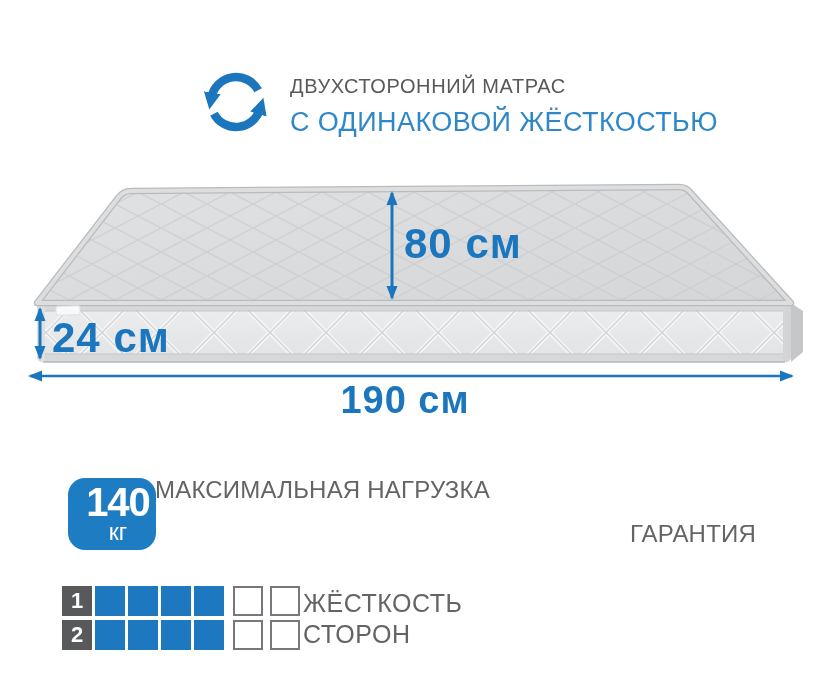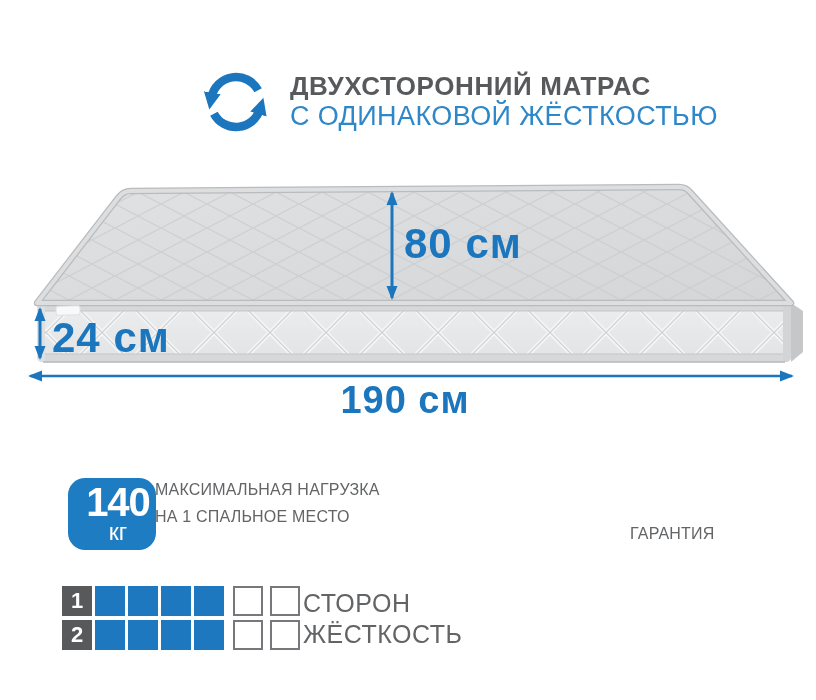--- a/index.html
+++ b/index.html
@@ -5,40 +5,40 @@
   html,body{margin:0;padding:0;background:#fff;}
   .poster{
     position:relative;width:816px;height:700px;background:#ffffff;overflow:hidden;
     font-family:"Liberation Sans", sans-serif;
   }
   
   .rotate-icon{position:absolute;left:202px;top:67px;width:68px;height:68px;}
   .rotate-icon .arc{fill:none;stroke:var(--accent);stroke-width:8.5;}
   .rotate-icon .head{fill:var(--accent);}
   .titles{position:absolute;left:290px;top:72px;}
-  .title-1{font-size:26px;font-weight:bold;color:var(--dark-gray);letter-spacing:0.6px;line-height:29px;white-space:nowrap;}
-  .title-2{font-size:27px;font-weight:400;color:var(--title-blue);letter-spacing:0.4px;line-height:29px;margin-top:1px;white-space:nowrap;}
+  .title-1{font-size:20px;font-weight:normal;color:var(--dark-gray);letter-spacing:0.6px;line-height:29px;white-space:nowrap;}
+  .title-2{font-size:27px;font-weight:400;color:var(--title-blue);letter-spacing:0.4px;line-height:29px;margin-top:7px;white-space:nowrap;}
 
   
   .diagram{position:absolute;left:0;top:180px;width:816px;height:250px;}
   .dim-line{stroke:var(--accent);stroke-width:3;}
   .dim-line.thin{stroke-width:2.5;}
   .dim-text{fill:var(--accent);font-family:"Liberation Sans", sans-serif;font-weight:bold;letter-spacing:1px;}
   .dim-text.big{font-size:42px;}
   .dim-text.mid{font-size:38px;}
   marker .dim-head{fill:var(--accent);}
 
   
   .badge{position:absolute;background:var(--badge);border-radius:17px;color:#fff;
          display:flex;flex-direction:column;align-items:center;justify-content:center;}
   .badge-load{left:68px;top:478px;width:76px;height:72px;padding-left:12px;}
   .badge-warranty{left:538px;top:465px;width:82px;height:73px;}
   .badge .value{font-size:40px;font-weight:bold;line-height:0.92;letter-spacing:-1px;}
   .badge .unit{font-size:23px;font-weight:normal;line-height:1.05;}
-  .feature-text{position:absolute;color:var(--text-gray);font-size:16px;line-height:27px;letter-spacing:0.2px;white-space:nowrap;}
+  .feature-text{position:absolute;color:var(--text-gray);font-size:24px;line-height:27px;letter-spacing:0.2px;white-space:nowrap;}
   .feature-text.load{left:155px;top:476px;}
   .feature-text.warranty{left:630px;top:489px;margin-top:31px;}
 
   
   .scale-grid{position:absolute;left:62px;top:586px;}
   .scale-row{display:flex;margin-bottom:4px;}
   .scale-row .num{width:30px;height:30px;background:var(--dark-gray);color:#fff;
       font-size:22px;font-weight:bold;display:flex;align-items:center;justify-content:center;}
   .scale-row .cell{width:30px;height:30px;margin-left:3px;box-sizing:border-box;}
   .scale-row .cell.filled{background:var(--cell-blue);}
@@ -129,21 +129,20 @@
     <text class="dim-text big" x="52" y="172">24 см</text>
     <text class="dim-text mid" x="405" y="233" text-anchor="middle">190 см</text>
   </svg>
 
   <div class="badge badge-load">
     <div class="value">140</div>
     <div class="unit">кг</div>
   </div>
   <div class="feature-text load">
     <div>МАКСИМАЛЬНАЯ НАГРУЗКА</div>
-    <div>НА 1 СПАЛЬНОЕ МЕСТО</div>
   </div>
 
   <div class="feature-text warranty">
     <div>ГАРАНТИЯ</div>
   </div>
 
   <div class="scale-grid" id="scale-grid">
       <div class="scale-row">
         <div class="num">1</div>
         <div class="cell filled"></div>
@@ -157,17 +156,17 @@
         <div class="num">2</div>
         <div class="cell filled"></div>
         <div class="cell filled"></div>
         <div class="cell filled"></div>
         <div class="cell filled"></div>
         <div class="cell empty first-empty"></div>
         <div class="cell empty"></div>
       </div>
     </div>
   <div class="scale-labels">
+    <div>ЖЁСТКОСТЬ</div>
     <div>СТОРОН</div>
-    <div>ЖЁСТКОСТЬ</div>
   </div>
 
 </div>
 
 </body></html>

